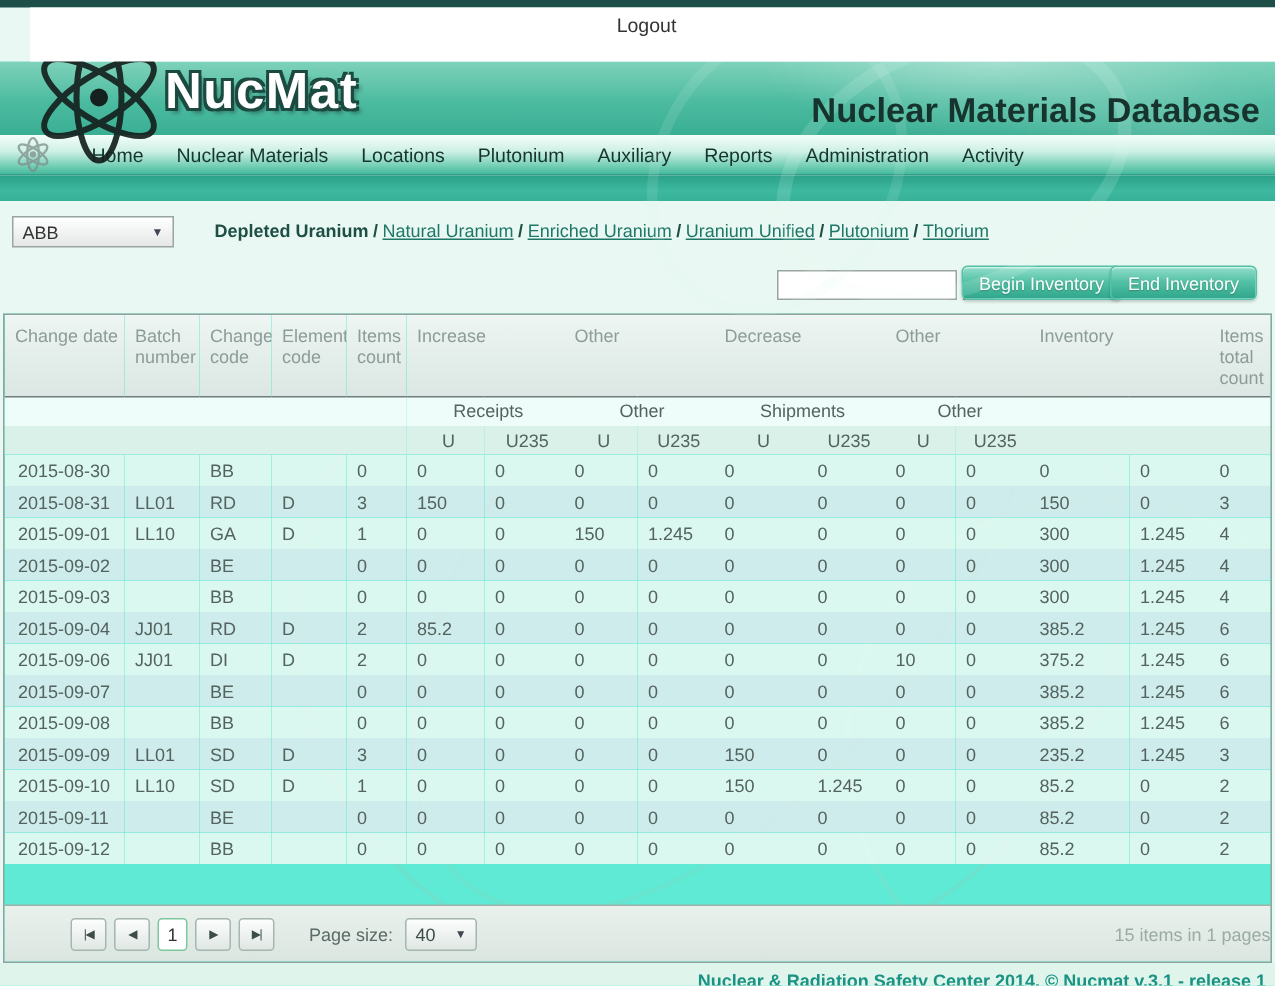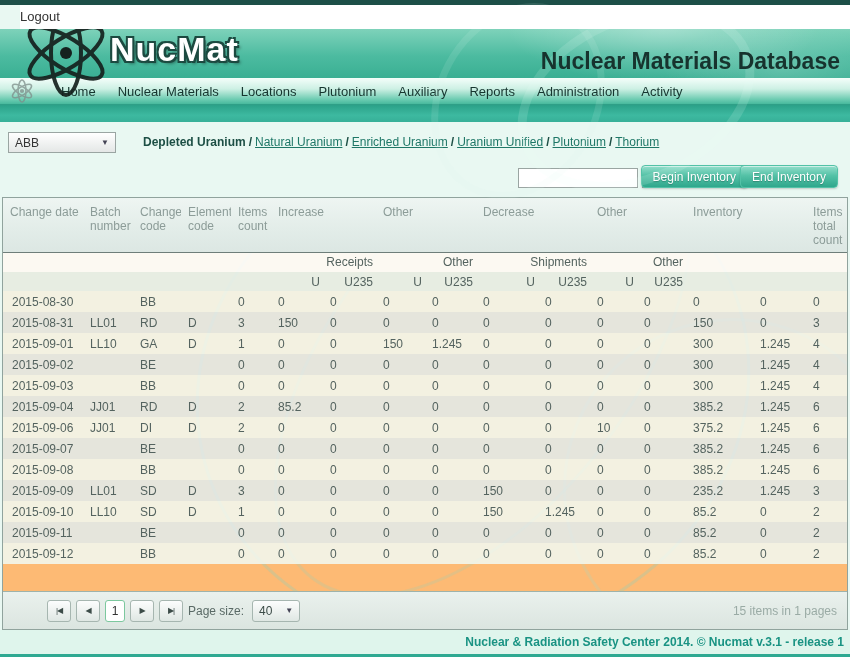--- a/index.html
+++ b/index.html
@@ -6,21 +6,21 @@
   html,body { width:850px; height:657px; }
   body {
     font-family:"Liberation Sans", sans-serif;
     background:#e9f8f2;
     overflow:hidden;
     position:relative;
   }
   
   .topbar { height:5px; background:#1d4f48; }
   .logoutbar {
-    height:24px; background:#ffffff; text-align:left;
+    height:36px; background:#ffffff; text-align:center;
     padding-right:8px; font-size:13px; color:#333;
     line-height:24px; position:relative; z-index:4;margin-left:20px;
   }
   .logout-link { cursor:pointer; }
   
   .banner {
     height:49px; position:relative; z-index:3;
     background:
       radial-gradient(ellipse 260px 90px at 78% 0%, rgba(255,255,255,0.30), rgba(255,255,255,0) 60%),
       radial-gradient(ellipse 200px 70px at 92% 80%, rgba(255,255,255,0.18), rgba(255,255,255,0) 60%),
@@ -85,38 +85,38 @@
     font-family:inherit;
     background:linear-gradient(180deg,#93decb 0%,#55c2a7 45%,#2fa78c 100%);
     box-shadow:inset 0 1px 0 rgba(255,255,255,0.55), 0 1px 2px rgba(0,0,0,0.18);
     text-shadow:0 1px 1px rgba(0,0,0,0.25);
   }
   .btn-begin { right:102px; }
   .btn-end { right:12px; }
   
   .grid {
     position:relative; margin:0 2px; height:433px;
-    background:#fdba74; border:1px solid #90a39d; overflow:hidden;
+    background:#5eead4; border:1px solid #90a39d; overflow:hidden;
   }
   .wm { position:absolute; border-radius:50%; pointer-events:none; z-index:0; }
   .wm1 { left:190px; top:-60px; width:560px; height:500px; border:3px solid rgba(140,210,190,0.30); transform:rotate(-18deg); }
   .wm2 { left:330px; top:-120px; width:300px; height:560px; border:3px solid rgba(140,210,190,0.22); transform:rotate(38deg); }
   .wm3 { left:560px; top:120px; width:340px; height:340px; border:3px solid rgba(160,220,200,0.22); }
   table { width:100%; border-collapse:collapse; table-layout:fixed; position:relative; z-index:1; }
   thead tr.h1 th {
     height:54px; vertical-align:top; text-align:left; font-weight:normal;
     font-size:12px; color:#8c9c98; padding:7px 3px 0 7px;
     background:linear-gradient(180deg,#eef5f2 0%,#e3ede9 55%,#dce7e3 100%);
     border-bottom:1px solid #6e7e7a; overflow:hidden;
   }
   tr.h2 th, tr.h2 td { height:20px; background:rgba(252,254,253,0.92); }
   tr.h3 th, tr.h3 td { height:19px; background:rgba(229,241,236,0.92); }
   tr.h2 th, tr.h3 th {
     font-weight:normal; font-size:12px; color:#54635f;
-    text-align:right; padding:2px 3px 2px 7px;
+    text-align:center; padding:2px 3px 2px 7px;
   }
   tbody td {
     height:21px; font-size:12px; color:#54635f;
     padding:2px 3px 2px 7px; white-space:nowrap; overflow:hidden;
   }
   tbody tr:nth-child(odd) { background:rgba(241,250,245,0.85); }
   tbody tr:nth-child(even) { background:rgba(224,236,238,0.85); }
   td:first-child, th:first-child { padding-left:9px; }
   
   .pager {
@@ -129,27 +129,27 @@
     min-width:24px; height:22px; margin-right:5px; border:1px solid #a6b6b0;
     border-radius:3px; background:linear-gradient(#fcfdfd,#dfe7e3);
     color:#3c4c48; font-size:8px; text-align:center; line-height:20px;
     cursor:pointer; padding:0 4px; letter-spacing:-1px;
   }
   .pg-current {
     width:20px; height:22px; margin-right:5px; border:1px solid #7cc89e;
     border-radius:3px; background:#fff; text-align:center; line-height:20px;
     font-size:12px; color:#333; cursor:pointer;
   }
-  .page-size-label { margin-right:8px; }
+  .page-size-label { margin-left:18px; margin-right:8px; }
   .size-select {
     width:48px; height:22px; border:1px solid #a6b6b0; border-radius:3px;
     background:linear-gradient(#fcfdfd,#dfe7e3); display:flex; align-items:center;
     justify-content:space-between; padding:0 6px; font-size:12px; color:#3c4c48; cursor:pointer;
   }
-  .pager-info { margin-left:auto; margin-right:10px; color:#9aaba5; }
+  .pager-info { margin-left:auto; color:#9aaba5; }
   
   .footer {
     height:27px; background:#dff5ec; border-bottom:3px solid #2fa992;
     display:flex; align-items:center; justify-content:flex-end;
     padding-right:6px; font-size:12px; font-weight:bold; color:#1a9383;
   }
 </style>
 </head>
 <body>
 

